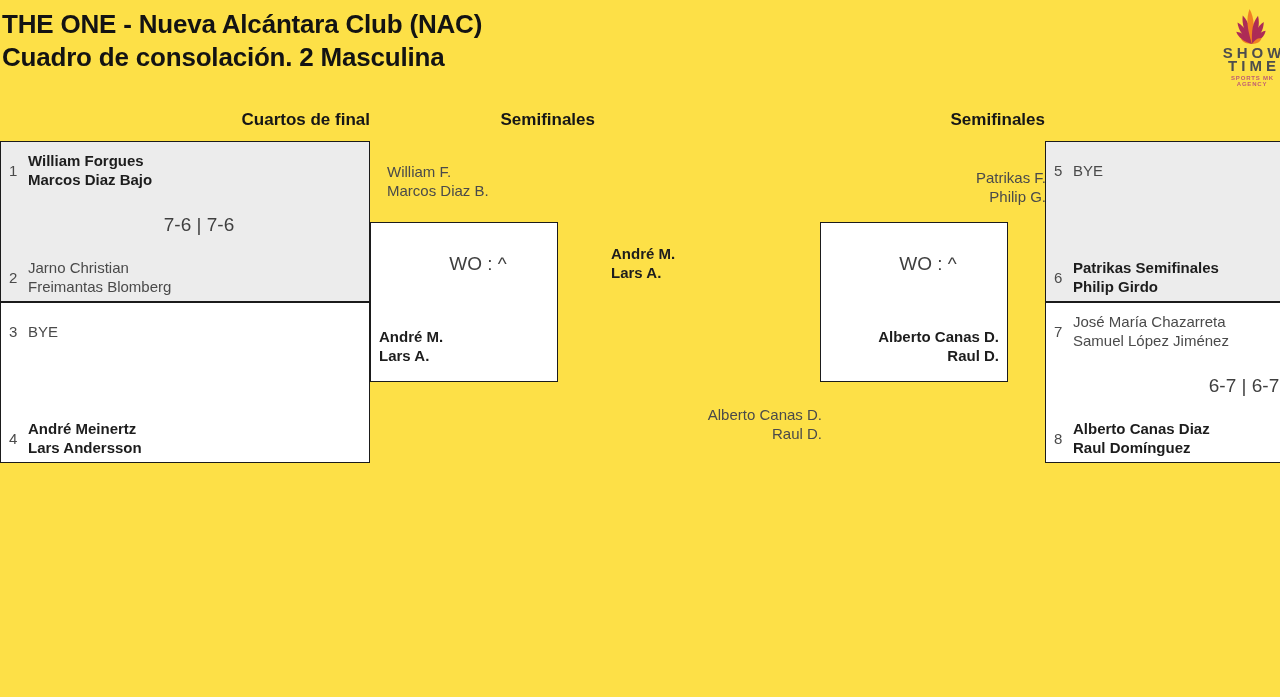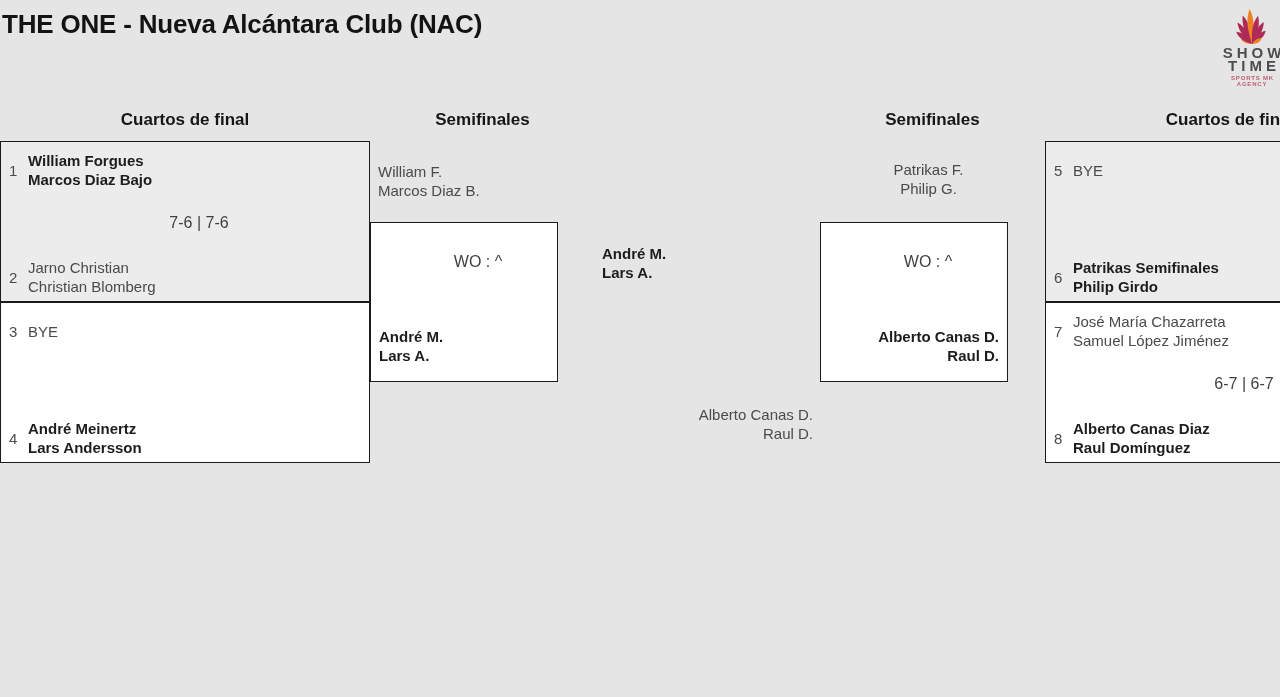--- a/index.html
+++ b/index.html
@@ -1,33 +1,33 @@
 <!DOCTYPE html>
 <html><head>
 <meta charset="utf-8">
 <style>
   html,body{margin:0;padding:0;background:#fff;}
-  .page{position:relative;width:1280px;height:697px;background:#e5e5e5;overflow:hidden;
+  .page{position:relative;width:1280px;height:697px;background:#fde047;overflow:hidden;
         font-family:"Liberation Sans",sans-serif;color:#1d1d1d;}
 
   
   .title{position:absolute;left:2px;top:8px;font-size:26px;font-weight:700;
          line-height:33px;color:#131313;letter-spacing:-0.2px;}
 
   
   .logo{position:absolute;left:1205px;top:6px;width:70px;text-align:center;margin-left:12px;}
   .logo-burst{display:block;margin:0 auto 2px auto;}
   .logo-show,.logo-time{font-size:15px;font-weight:700;letter-spacing:4px;
         color:#4d4d4d;line-height:13px;text-indent:4px;}
   .logo-tag{font-size:6px;font-weight:700;letter-spacing:0.8px;color:#bf5d72;
         margin-top:3px;text-indent:1px;}
 
   
   .col-header{position:absolute;top:110px;font-size:17px;font-weight:700;
-        color:#161616;text-align:center;}
+        color:#161616;text-align:right;}
   .ch1{left:0;width:370px;} .ch2{left:370px;width:225px;} .ch3{left:595px;width:225px;}
   .ch4{left:820px;width:225px;} .ch5{left:1045px;width:370px;}
 
   
   .box{position:absolute;border:1px solid #1b1b1b;background:#ffffff;box-sizing:border-box;}
   .box.gray{background:#ececec;}
   .qf{width:370px;height:161px;}
   .sf{width:188px;height:160px;}
   .b-qf1{left:0;top:141px;} .b-qf2{left:0;top:302px;}
   .b-sfL{left:370px;top:222px;} .b-sfR{left:820px;top:222px;}
@@ -35,43 +35,44 @@
 
   
   .pair{position:absolute;left:8px;right:8px;display:flex;align-items:center;min-height:38px;}
   .p-top{top:9px;} .p-bottom{top:116px;}
   .seed{flex:none;width:16px;margin-right:3px;font-size:15px;color:#4a4a4a;}
   .names{font-size:15px;line-height:19px;}
   .win{font-weight:700;color:#1d1d1d;}
   .lose{font-weight:400;color:#4a4a4a;}
 
   
-  .score{position:absolute;left:0;right:0;text-align:center;font-size:16px;color:#3f3f3f;padding-left:28px;}
+  .score{position:absolute;left:0;right:0;text-align:center;font-size:19px;color:#3f3f3f;padding-left:28px;}
   .qf .score{top:72px;}
   .sf .score{top:30px;}
 
   
   .sf-bottom{position:absolute;top:104px;left:8px;right:8px;font-size:15px;line-height:19px;}
 
   
-  .free{position:absolute;font-size:15px;line-height:19px;}
+  .free{position:absolute;font-size:15px;line-height:19px;margin-left:9px;}
   .sf-left-top{left:378px;top:162px;}
-  .sf-right-top{left:820px;width:217px;top:160px;text-align:center;}
+  .sf-right-top{left:820px;width:217px;top:168px;text-align:right;}
   .final-left{left:602px;top:244px;}
   .final-score{left:595px;width:226px;top:334px;text-align:center;font-size:15px;color:#3f3f3f;}
   .final-right{left:595px;width:218px;top:405px;text-align:right;}
   .ta-r{text-align:right;}
 </style>
 </head>
 <body>
 
 <div class="page">
 
   <div class="title">
     <div>THE ONE - Nueva Alcántara Club (NAC)</div>
+    <div>Cuadro de consolación. 2 Masculina</div>
   </div>
 
   <div class="logo">
     <svg class="logo-burst" width="64" height="38" viewBox="0 0 64 38">
       <g transform="translate(32,38)">
         <path transform="rotate(-66)" d="M0 0 C 2.2 -5.4, 2.53 -8.6, 0 -12 C -2.53 -8.6, -2.2 -5.4, 0 0 Z" fill="#f08123"></path>
         <path transform="rotate(-52)" d="M0 0 C 3 -9, 3.45 -14.4, 0 -20 C -3.45 -14.4, -3 -9, 0 0 Z" fill="#ad2b56"></path>
         <path transform="rotate(-34)" d="M0 0 C 3.2 -11.7, 3.68 -18.7, 0 -26 C -3.68 -18.7, -3.2 -11.7, 0 0 Z" fill="#ad2b56"></path>
         <path transform="rotate(-18)" d="M0 0 C 3.4 -13.5, 3.91 -21.6, 0 -30 C -3.91 -21.6, -3.4 -13.5, 0 0 Z" fill="#ad2b56"></path>
         <path transform="rotate(-4)" d="M0 0 C 3.8 -15.75, 4.37 -25.2, 0 -35 C -4.37 -25.2, -3.8 -15.75, 0 0 Z" fill="#f08123"></path>
@@ -97,21 +98,21 @@
       <span class="names win">
         <div>William Forgues</div>
         <div>Marcos Diaz Bajo</div>
       </span>
     </div>
     <div class="score">7-6 | 7-6</div>
     <div class="pair p-bottom">
       <span class="seed">2</span>
       <span class="names lose">
         <div>Jarno Christian</div>
-        <div>Christian Blomberg</div>
+        <div>Freimantas Blomberg</div>
       </span>
     </div>
   </div>
 
   <div class="box qf b-qf2">
     <div class="pair p-top">
       <span class="seed">3</span>
       <span class="names lose">
         <div>BYE</div>
       </span>

